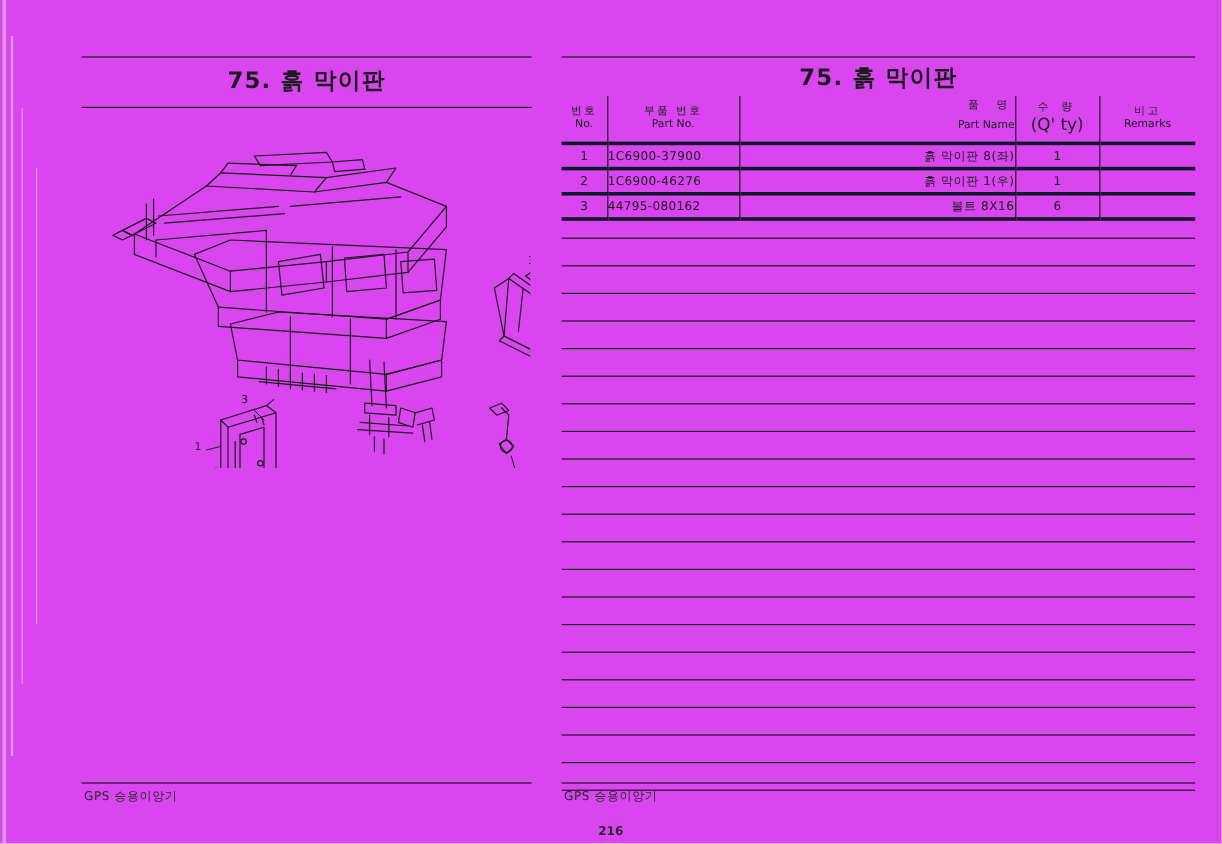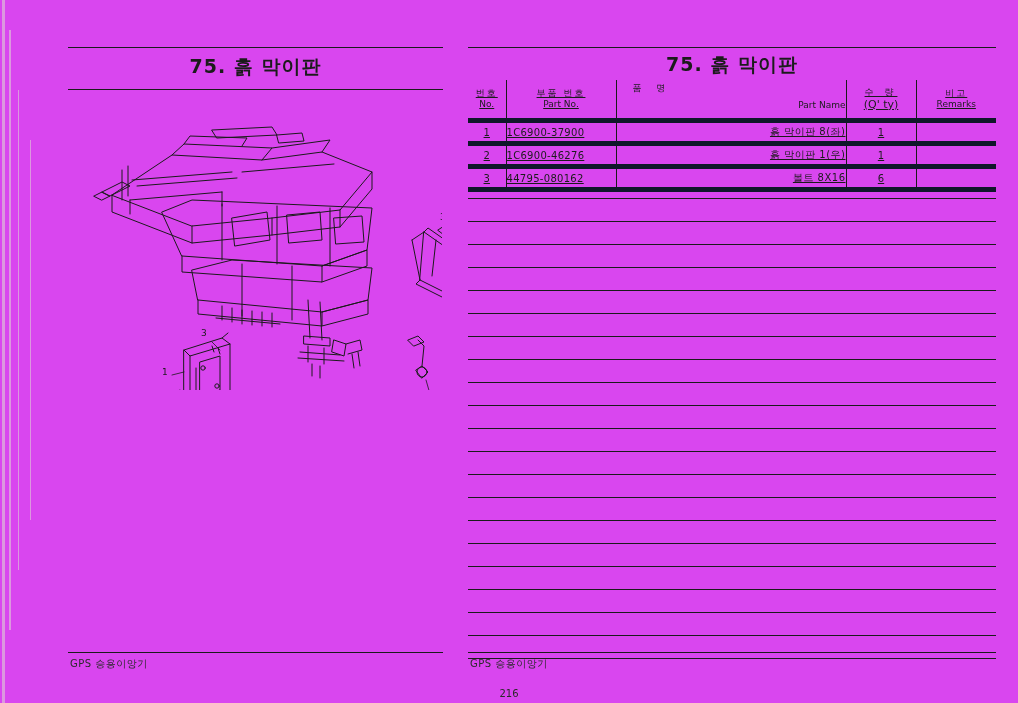--- a/index.html
+++ b/index.html
@@ -109,50 +109,49 @@
     border-collapse: collapse;
     table-layout: fixed;
   }
   #parts-table col.c-no      { width: 38px; }
   #parts-table col.c-part    { width: 110px; }
   #parts-table col.c-name    { width: 230px; }
   #parts-table col.c-qty     { width: 70px; }
   #parts-table col.c-remarks { width: 80px; }
 
   #parts-table th, #parts-table td {
-    border-bottom: 5px solid #0f172a;
+    border-bottom: 3px solid #0f172a;
     border-right: 1px solid #1b1b1b;
     padding: 0;
     vertical-align: middle;
     color: #1b1b1b;
-    text-decoration: underline;
   }
   #parts-table th:last-child, #parts-table td:last-child {
     border-right: none;
   }
   #parts-table thead th {
     height: 38px;
     font-weight: normal;
     text-align: center;
     font-size: 9px;
     line-height: 1.25;
   }
   .hdr-ko { display: block; font-size: 9px; letter-spacing: 2px; }
   .hdr-en { display: block; font-size: 9px; }
   .hdr-name-wrap { position: relative; height: 100%; }
   .hdr-name-ko {
     position: absolute; left: 0; right: 0; top: 3px;
-    text-align: left; font-size: 9px; letter-spacing: 6px; padding-left: 16px;
+    text-align: right; font-size: 9px; letter-spacing: 6px; padding-left: 16px;
   }
   .hdr-name-en {
     position: absolute; left: 0; right: 0; top: 20px;
     text-align: right; font-size: 9px;
   }
   .hdr-qty-ko { display: block; font-size: 9px; letter-spacing: 4px; }
-  .hdr-qty-en { display: block; font-size: 11px; }
+  .hdr-qty-en { display: block; font-size: 14px; }
 
   #parts-table tbody td { height: 18px; font-size: 10px; }
   td.cell-no   { text-align: center; font-size: 10px; }
   td.cell-part { text-align: left; font-size: 10px; letter-spacing: .3px; }
   td.cell-name { text-align: right; font-size: 10px; letter-spacing: .5px; }
   td.cell-qty  { text-align: center; font-size: 10px; }
   td.cell-rem  { text-align: center; font-size: 10px; }
 
   
   #blank-rules {
@@ -178,20 +177,21 @@
     color: #2a2a2a;
     letter-spacing: .5px;
   }
   #page-number {
     position: absolute;
     left: 0; top: 688px;
     width: 1018px;
     text-align: center;
     font-size: 10px;
     color: #2a2a2a;
+    font-weight: bold;
   }
 </style>
 </head>
 <body>
 
 <div id="scan">
 
   <div class="edge-streak" style="left:2px;  top:0;   width:3px; height:703px;"></div>
   <div class="edge-streak" style="left:9px;  top:30px; width:2px; height:600px;"></div>
   <div class="edge-streak" style="left:18px; top:90px; width:1px; height:480px;"></div>

